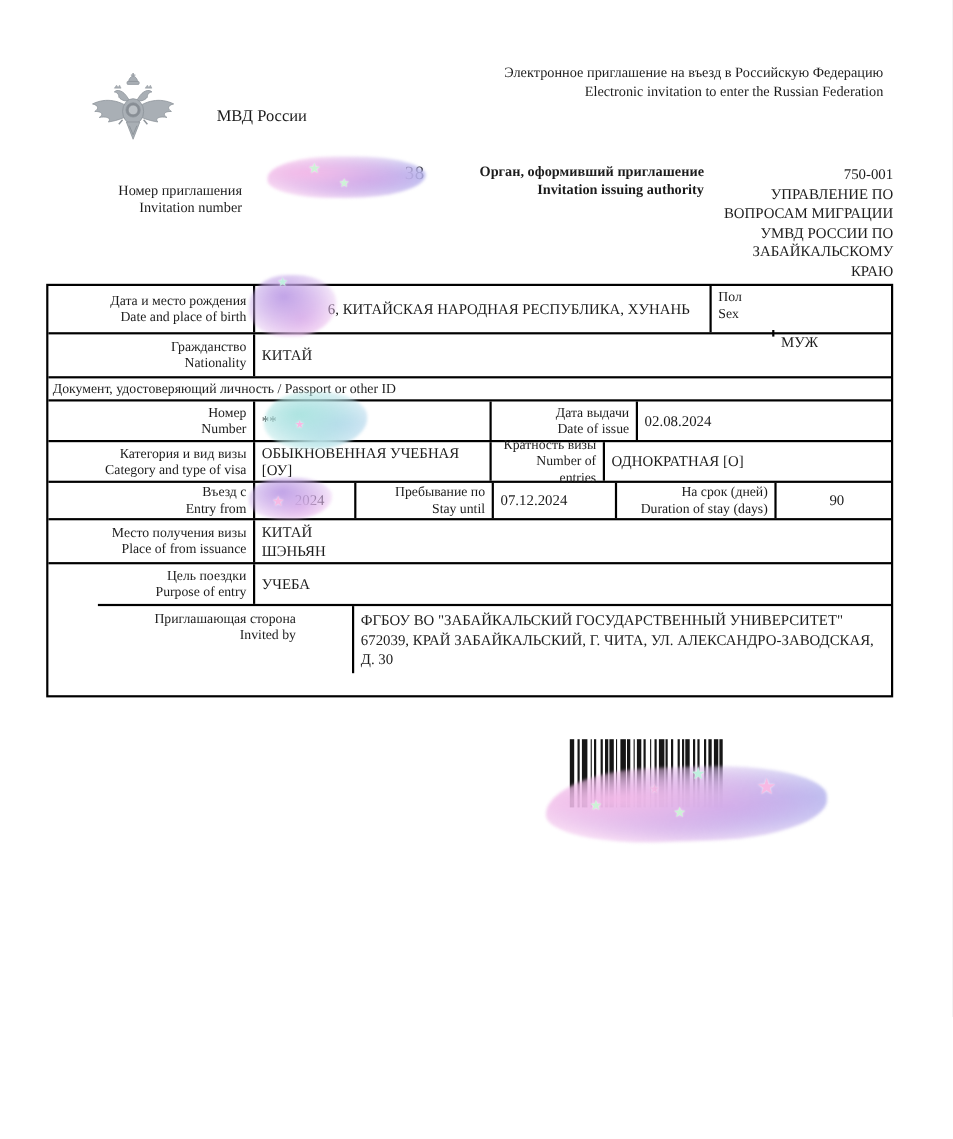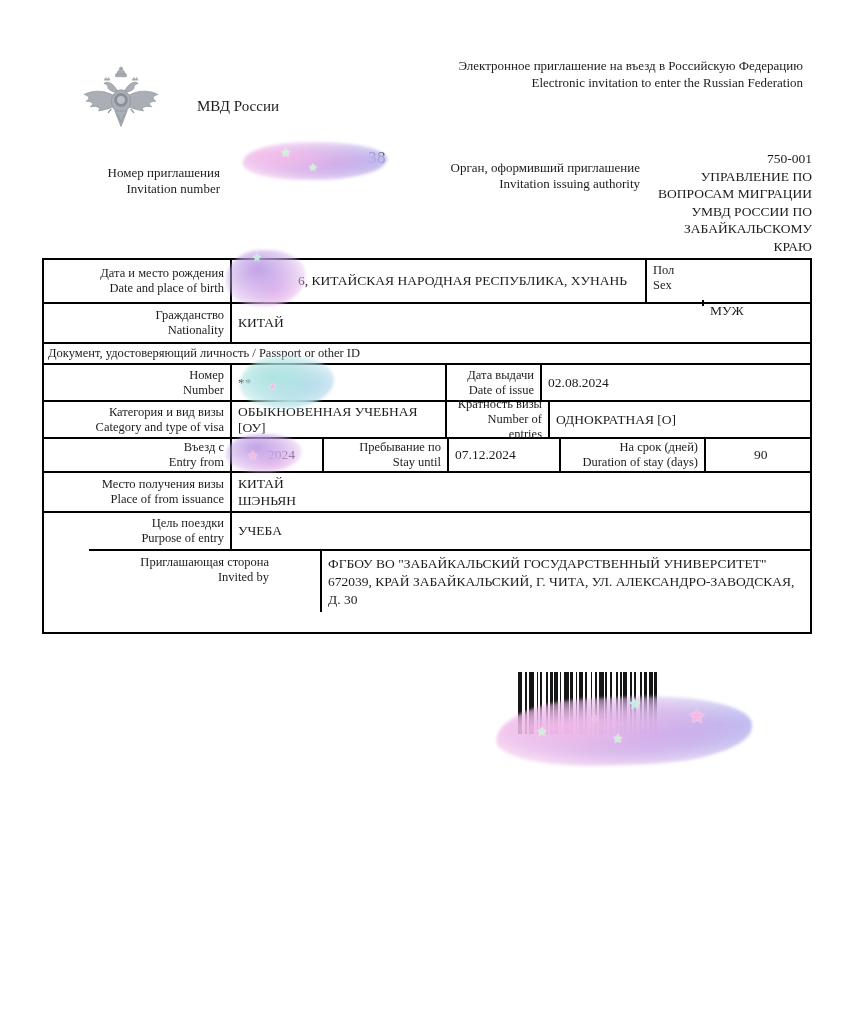--- a/index.html
+++ b/index.html
@@ -10,41 +10,41 @@
     margin:0 auto; overflow:hidden;
   }
   
   .header-right { position:absolute; top:57px; right:63px; text-align:right; font-size:13px; line-height:17px; }
   .emblem { position:absolute; left:80px; top:62px; width:82px; height:80px; }
   .agency { position:absolute; left:197px; top:98px; font-size:15px; }
 
   .inv-label { position:absolute; left:40px; top:165px; width:180px; text-align:right; font-size:13px; line-height:16px; }
   .inv-number-visible { position:absolute; left:368px; top:148px; font-size:17px; letter-spacing:.5px; }
 
-  .auth-label { position:absolute; right:226px; top:160px; width:320px; text-align:right; font-size:13px; line-height:16px; }
+  .auth-label { position:absolute; right:226px; top:148px; width:320px; text-align:right; font-size:13px; line-height:16px;font-weight:bold; }
   .auth-value { position:absolute; right:54px; top:150px; width:250px; text-align:right; font-size:13.5px; line-height:17.5px; }
 
   
   .doc-table { position:absolute; left:42px; top:258px; width:770px; border:2px solid #000; }
   .trow { display:flex; border-top:2px solid #000; }
   .trow:first-child { border-top:none; }
   .cell { border-left:2px solid #000; padding:3px 6px; font-size:13.5px; display:flex; align-items:center; }
   .cell:first-child { border-left:none; }
   .lbl { width:186px; flex:none; text-align:right; justify-content:flex-end; font-size:12.5px; line-height:15px; display:flex; }
   .lbl .two { display:block; }
   .val-text { display:block; }
   .top-align { align-items:flex-start;margin-left:45px; }
   .full-row { font-size:12.5px; padding:2px 4px; }
   
   .r1 { height:42px; } .r1 .c-val { width:415px; flex:none; position:relative; }
   .r1 .c-sex-lbl { width:57px; flex:none; font-size:12.5px; line-height:15px; align-items:flex-start; }
   .r1 .c-sex-val { flex:1; align-items:flex-start;margin-top:40px; }
   .r2 { height:40px; } .r2 .c-val { flex:1; }
   .r3 { height:21px; }
-  .r4 { height:37px; } .r4 .c-val1 { width:215px; flex:none; } .r4 .c-lbl2 { width:95px; flex:none; } .r4 .c-val2 { flex:1; }
+  .r4 { height:37px; } .r4 .c-val1 { width:215px; flex:none; } .r4 .c-lbl2 { width:133px; flex:none; } .r4 .c-val2 { flex:1; }
   .r5 { height:37px; } .r5 .c-val1 { width:215px; flex:none; line-height:16px; } .r5 .c-lbl2 { width:103px; flex:none;justify-content:center; } .r5 .c-val2 { flex:1; }
   .r6 { height:34px; } .r6 .c-val1 { width:92px; flex:none; } .r6 .c-lbl2 { width:125px; flex:none; }
   .r6 .c-val2 { width:112px; flex:none; } .r6 .c-lbl3 { width:145px; flex:none; } .r6 .c-val3 { flex:1;padding-left:48px; }
   .r7 { height:40px; } .r7 .c-val { flex:1; line-height:17px; }
   .r8 { height:38px; } .r8 .c-val { flex:1; }
   .r9 { height:83px; } .r9 .c-val { flex:1; line-height:18px; padding-top:4px; }
   .r9 .lbl { padding-top:4px; }
   .pad-birth { padding-left:60px; }
   .pad-entry { padding-left:30px; }
 

